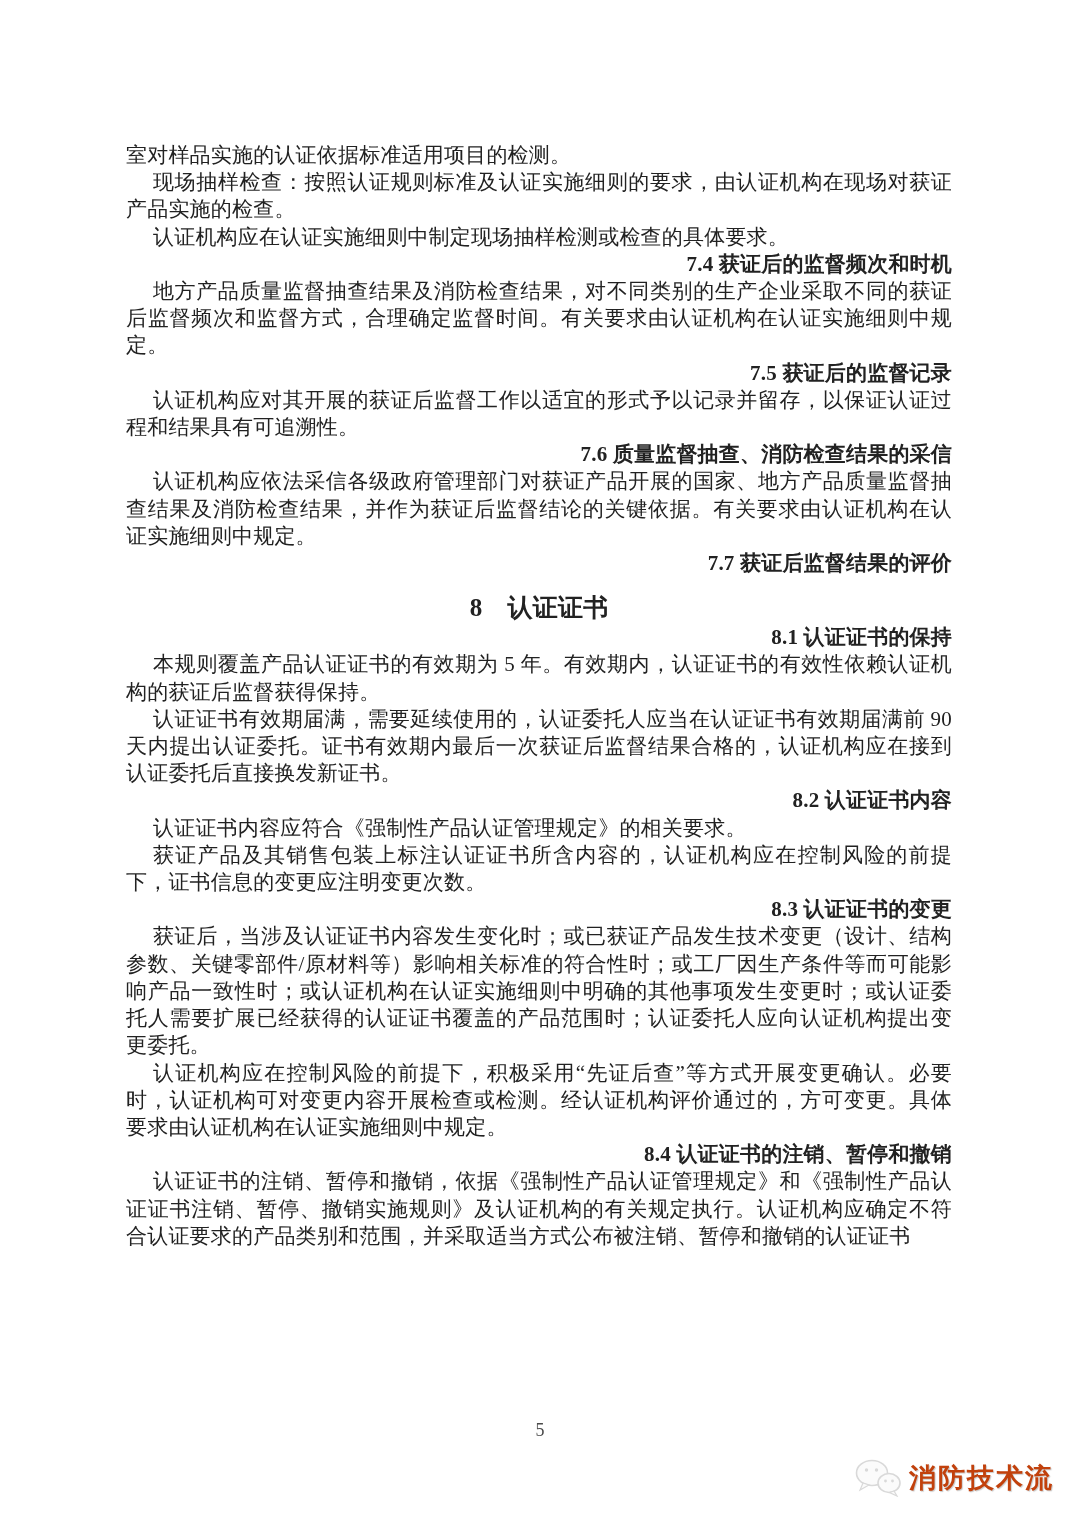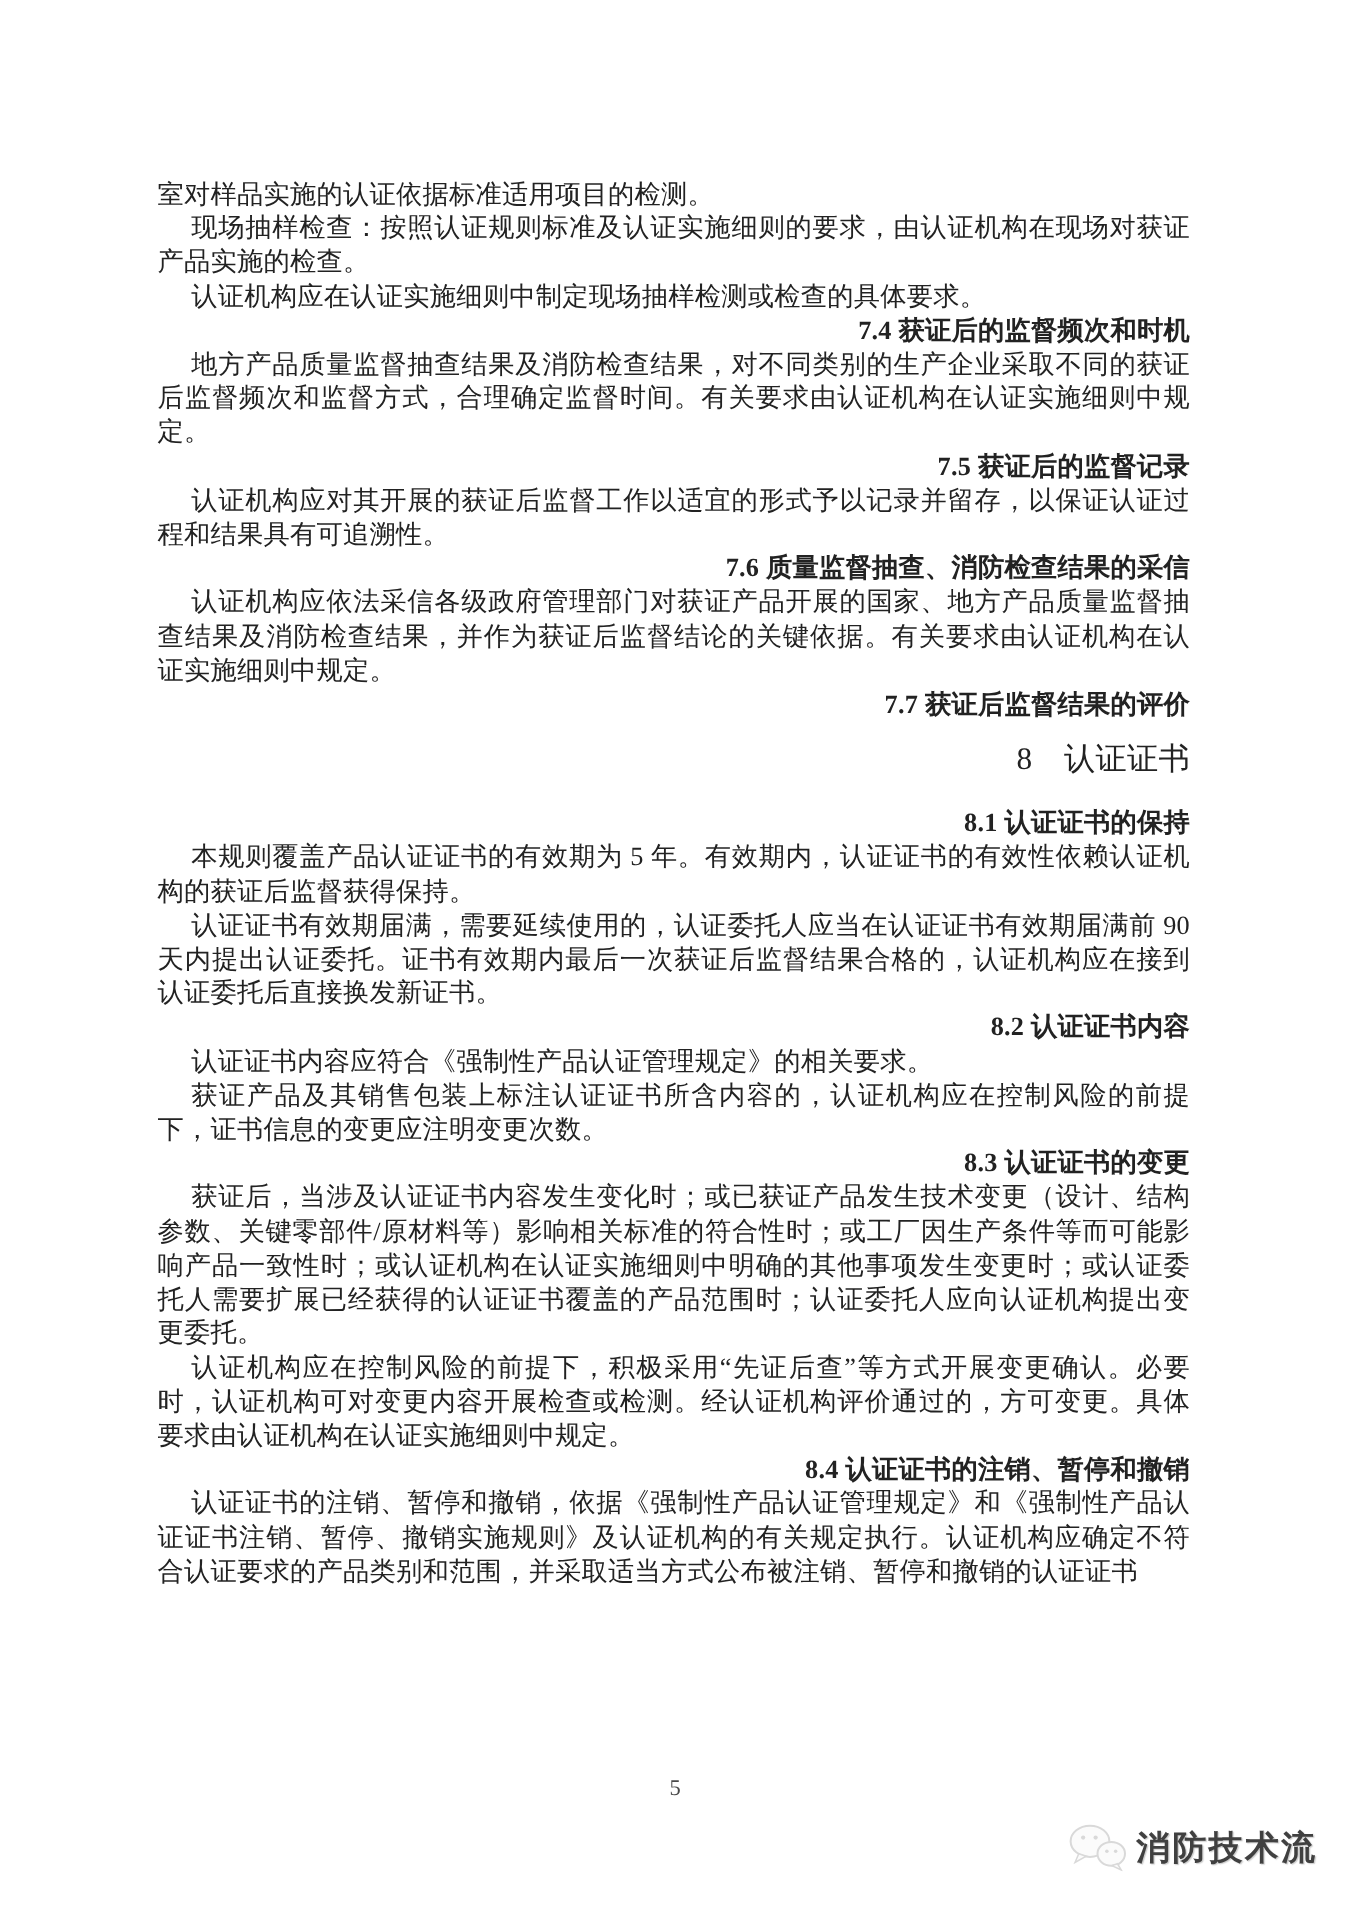--- a/index.html
+++ b/index.html
@@ -26,24 +26,23 @@
   .para { text-indent: 27px; }
   .para.no-indent { text-indent: 0; }
   .sec-heading {
     font-size: 21px;
     font-weight: bold;
     text-align: right;
   }
   .chapter-heading {
     font-size: 25px;
     line-height: 33px;
-    font-weight: normal;
-    text-align: right;
+    font-weight: bold;
+    text-align: center;
     margin-top: 14px;
-    margin-bottom: 21px;
   }
   .page-number {
     position: absolute;
     left: 0;
     top: 1420px;
     width: 100%;
     text-align: center;
     font-size: 18px;
     color: #4a4a4a;
     font-family: "Liberation Serif", "DejaVu Serif", serif;
@@ -55,21 +54,21 @@
     display: flex;
     align-items: center;
     gap: 8px;
     user-select: none;
   }
   .wm-icon svg { display: block; }
   .wm-text {
     font-family: "Liberation Sans", "DejaVu Sans", sans-serif;
     font-size: 27px;
     font-weight: bold;
-    color: #404040;
+    color: #c2410c;
     text-shadow: 1px 1px 1px #c9c9c9, -1px -1px 1px #ffffff;
     letter-spacing: 2px;
   }
 </style>
 </head>
 <body>
 
 <div class="page">
 
   <main class="page-body">

